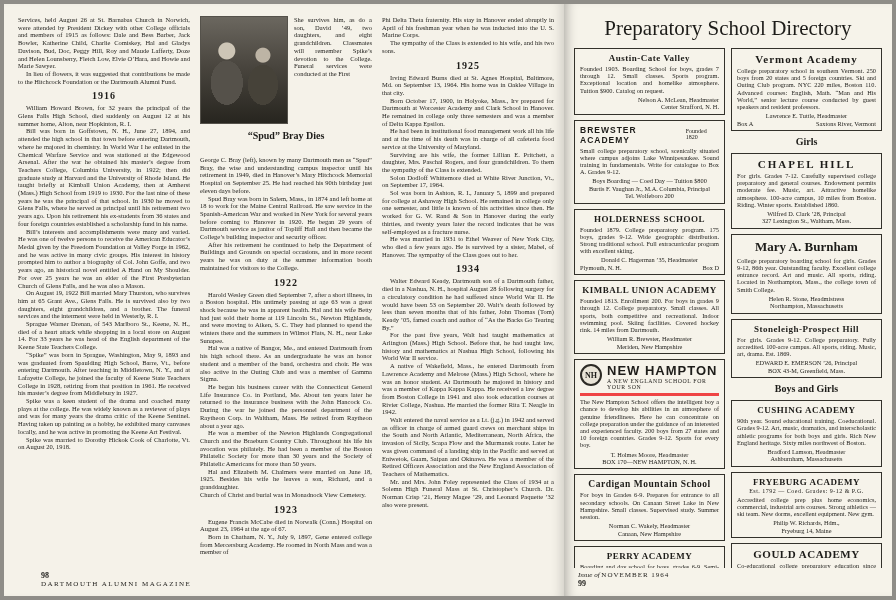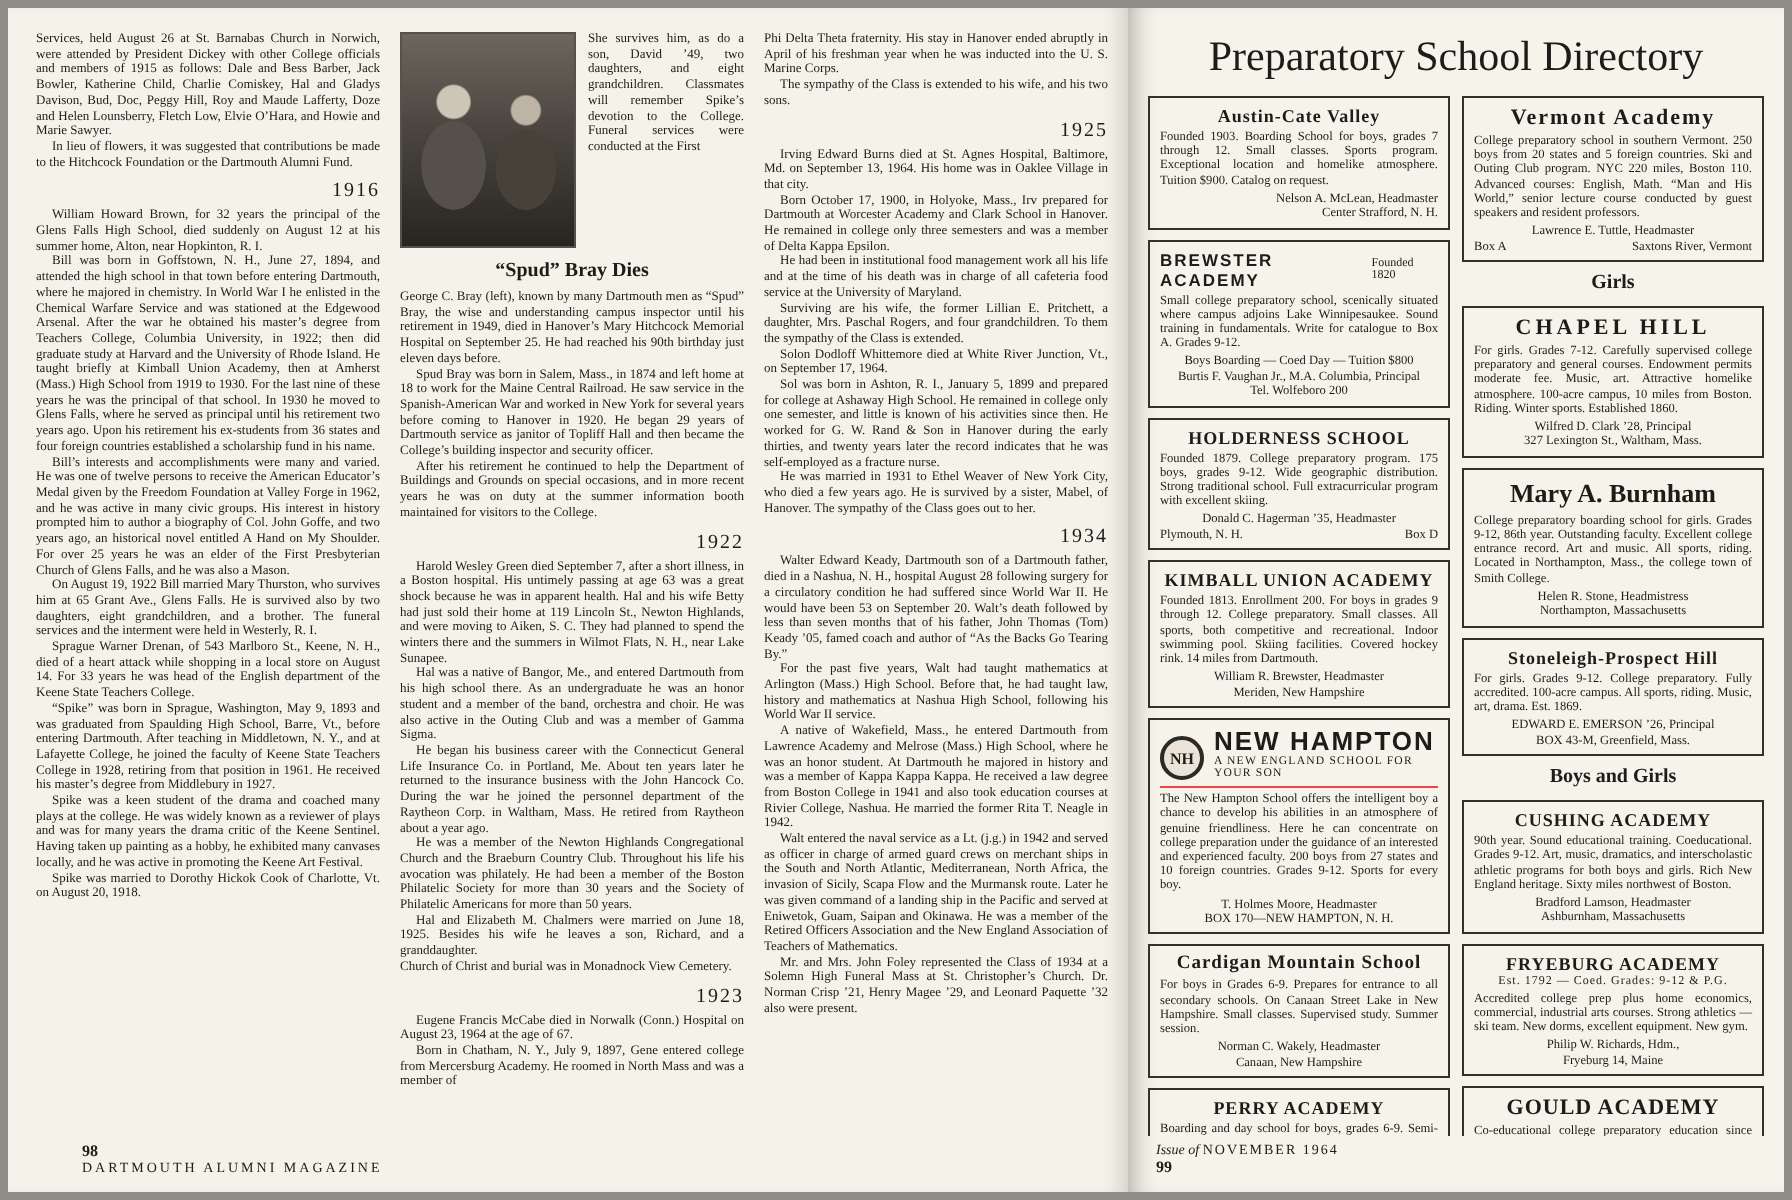--- a/index.html
+++ b/index.html
@@ -8,22 +8,22 @@
   .spread { position:relative; width:888px; height:592px; margin:4px; display:flex; background:#f5f2e9; }
   .page { position:relative; height:100%; }
   .page-left { width:560px; padding:12px 10px 24px 14px; box-shadow: inset -10px 0 12px -8px rgba(0,0,0,0.18); }
   .page-right { width:328px; padding:8px 10px 24px 10px; box-shadow: inset 10px 0 12px -8px rgba(0,0,0,0.32); background:#f6f3ea; }
 
   
   .obit-columns { display:flex; gap:10px; height:538px; overflow:hidden; }
   .obit-col { flex:1; min-width:0; overflow:hidden; }
   .obit-p { font-size:6.5px; line-height:7.7px; text-align:justify; text-indent:8px; }
   .obit-p.noindent { text-indent:0; }
-  .year-head { font-size:10px; line-height:12px; text-align:right; font-weight:normal; margin:5px 0 2px; letter-spacing:1px; }
-  .feature-head { font-size:10px; line-height:12px; text-align:center; font-weight:bold; margin:4px 0 3px; }
+  .year-head { font-size:10px; line-height:12px; text-align:center; font-weight:bold; margin:5px 0 2px; letter-spacing:1px; }
+  .feature-head { font-size:10px; line-height:12px; text-align:center; font-weight:bold; margin:4px 0 14px; }
   .photo-row { display:flow-root; margin-bottom:2px; }
   .bray-photo { width:88px; height:108px; float:left; margin:0 6px 2px 0;
     background:
       radial-gradient(circle at 30% 32%, #cdc5b6 0 8px, rgba(0,0,0,0) 9px),
       radial-gradient(circle at 72% 36%, #bdb4a5 0 7px, rgba(0,0,0,0) 8px),
       radial-gradient(ellipse 16px 22px at 30% 62%, #55514a 0 100%, rgba(0,0,0,0) 101%),
       radial-gradient(ellipse 15px 20px at 72% 64%, #464239 0 100%, rgba(0,0,0,0) 101%),
       linear-gradient(180deg,#6b675f 0%,#4a463f 45%,#27251f 100%);
     border:1px solid #55524b; }
   .side-text { overflow:hidden; }
@@ -45,21 +45,21 @@
   .ad-foot.center { text-align:center; }
   .ad-foot.right { text-align:right; }
   .ad-foot.split { display:flex; justify-content:space-between; }
   .t-serifcaps { font-size:9px; font-weight:bold; text-align:center; letter-spacing:0.5px; }
   .t-sans { font-family:"Liberation Sans","DejaVu Sans",sans-serif; font-size:8.5px; font-weight:bold; letter-spacing:1px; }
   .t-script { font-size:13px; font-weight:bold; text-align:center; }
   .title-row { display:flex; justify-content:space-between; align-items:baseline; }
   .founded { font-size:6px; }
   .ad-sub { font-size:6px; text-align:center; letter-spacing:0.5px; margin-top:1px; }
   .section-head { text-align:center; font-weight:bold; font-size:10px; margin:1px 0 6px; }
-  .nh-head { display:flex; align-items:flex-end; gap:5px; border-bottom:1px solid #ef4444; padding-bottom:3px; margin-bottom:2px; }
+  .nh-head { display:flex; align-items:flex-start; gap:5px; border-bottom:3px solid #ef4444; padding-bottom:3px; margin-bottom:2px; }
   .nh-logo { width:22px; height:22px; border-radius:50%; border:2px solid #2c2a25; background:#e9e4d7; display:flex; align-items:center; justify-content:center; font-size:8px; font-weight:bold; flex:0 0 auto; }
   .nh-title { font-family:"Liberation Sans","DejaVu Sans",sans-serif; font-weight:bold; font-size:13px; letter-spacing:1px; line-height:14px; }
   .nh-sub { font-size:5.8px; letter-spacing:0.6px; }
   .ad-gould .t-serifcaps { font-size:11px; }
   .ad-vermont .t-serifcaps { font-size:11px; letter-spacing:1px; }
   .ad-chapel .t-serifcaps { font-size:11px; letter-spacing:2px; }
   .ad-cardigan .t-serifcaps { font-size:9.5px; }
 </style>
 </head>
 <body>

